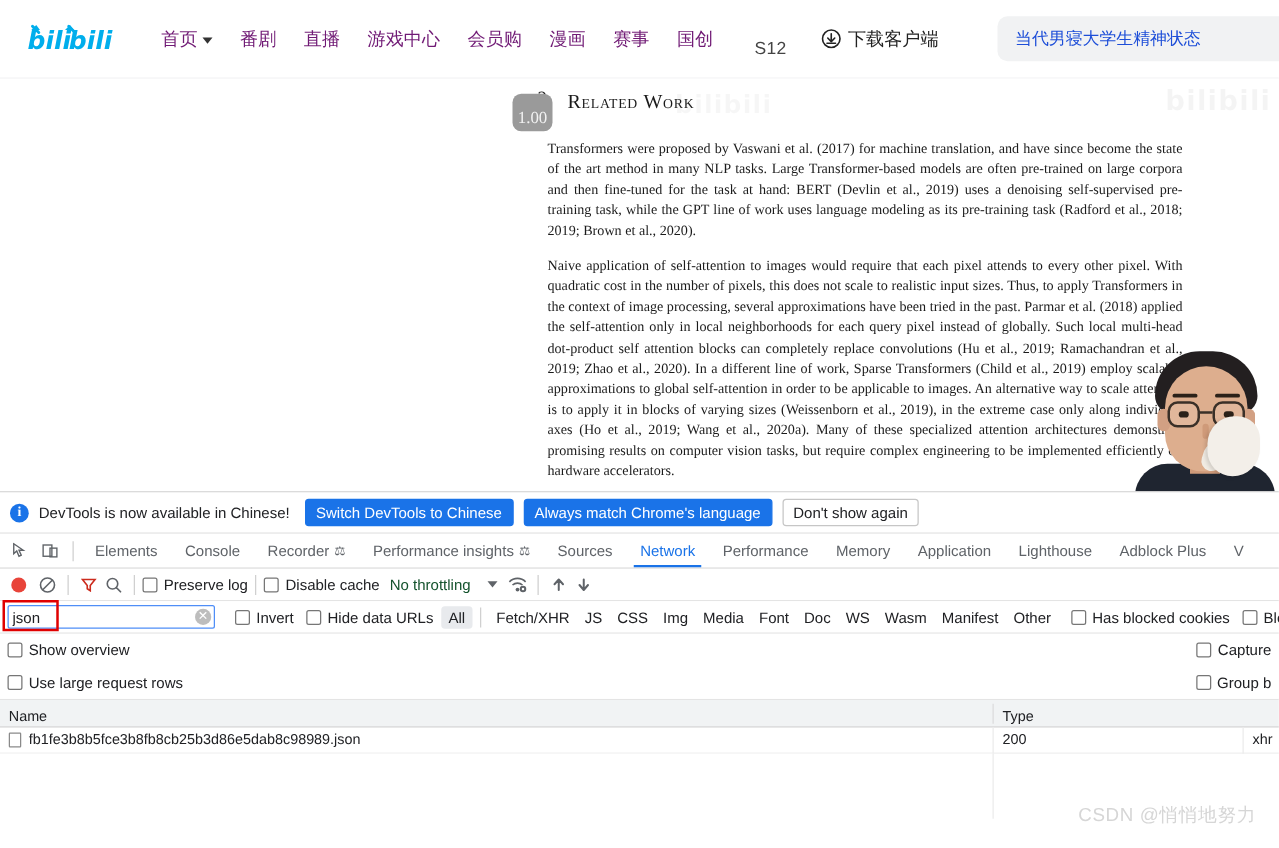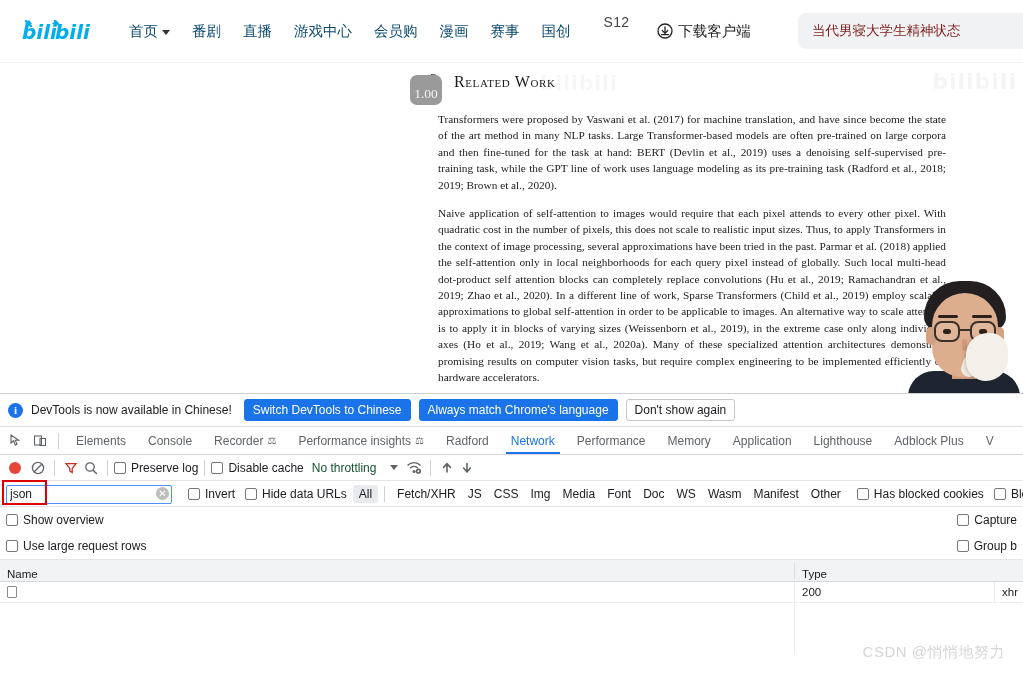--- a/index.html
+++ b/index.html
@@ -9,31 +9,31 @@
     background: #ffffff;
     overflow: hidden;
   }
 
   
   .bili-header {
     position: absolute; top: 0; left: 0;
     width: 1023px; height: 63px;
     background: #ffffff;
     border-bottom: 1px solid #f1f2f3;
-    display: flex; 
+    display: flex; align-items: center;
   }
   .bili-logo {
     margin-left: 22px; margin-right: 22px;
     display: flex; align-items: center;
     cursor: pointer;
   }
   .bili-logo svg { display:block; }
   .nav-list { display: flex; align-items: center; gap: 0px; }
   .nav-item {
-    font-size: 14.5px; color: #0c4a6e; padding: 6px 11px;
+    font-size: 14.5px; color: #701a75; padding: 6px 11px;
     white-space: nowrap; cursor: pointer;
     display: flex; align-items: center; gap: 4px;
   }
   .chev {
     width: 0; height: 0;
     border-left: 4px solid transparent;
     border-right: 4px solid transparent;
     border-top: 5px solid #333;
     margin-top: 2px;
   }
@@ -47,21 +47,21 @@
     white-space: nowrap;
   }
   .search-box {
     position: absolute; left: 798px; top: 13px;
     width: 240px; height: 36px;
     background: #f1f2f3; border-radius: 8px;
     display: flex; align-items: center; padding: 0 14px;
     cursor: text;
   }
   .search-box span {
-    font-size: 13.5px; color: #7f1d1d; white-space: nowrap;
+    font-size: 13.5px; color: #1d4ed8; white-space: nowrap;
   }
 
   
   .page-body {
     position: absolute; top: 63px; left: 0;
     width: 1023px; height: 330px;
     background: #ffffff;
   }
 
   
@@ -491,21 +491,21 @@
     </div>
     <div class="dt-tab">
       <span>Recorder</span>
       <span class="exp-badge">⚖</span>
     </div>
     <div class="dt-tab">
       <span>Performance insights</span>
       <span class="exp-badge">⚖</span>
     </div>
     <div class="dt-tab">
-      <span>Radford</span>
+      <span>Sources</span>
     </div>
     <div class="dt-tab active">
       <span>Network</span>
     </div>
     <div class="dt-tab">
       <span>Performance</span>
     </div>
     <div class="dt-tab">
       <span>Memory</span>
     </div>
@@ -647,20 +647,21 @@
   <div class="dt-setdivider"></div>
 
   <div class="dt-table">
     <div class="tbl-head">
       <div class="th th-name">Name</div>
       <div class="th th-type">Type</div>
     </div>
     <div class="tbl-row">
       <div class="td td-name">
         <span class="file-ico"></span>
+        <span>fb1fe3b8b5fce3b8fb8cb25b3d86e5dab8c98989.json</span>
       </div>
       <div class="td td-status">200</div>
       <div class="td td-type">xhr</div>
     </div>
     <div class="tbl-body-rest" style="width:795px"></div>
   </div>
 
   <div class="csdn-wm">CSDN @悄悄地努力</div>
 </div>
 

